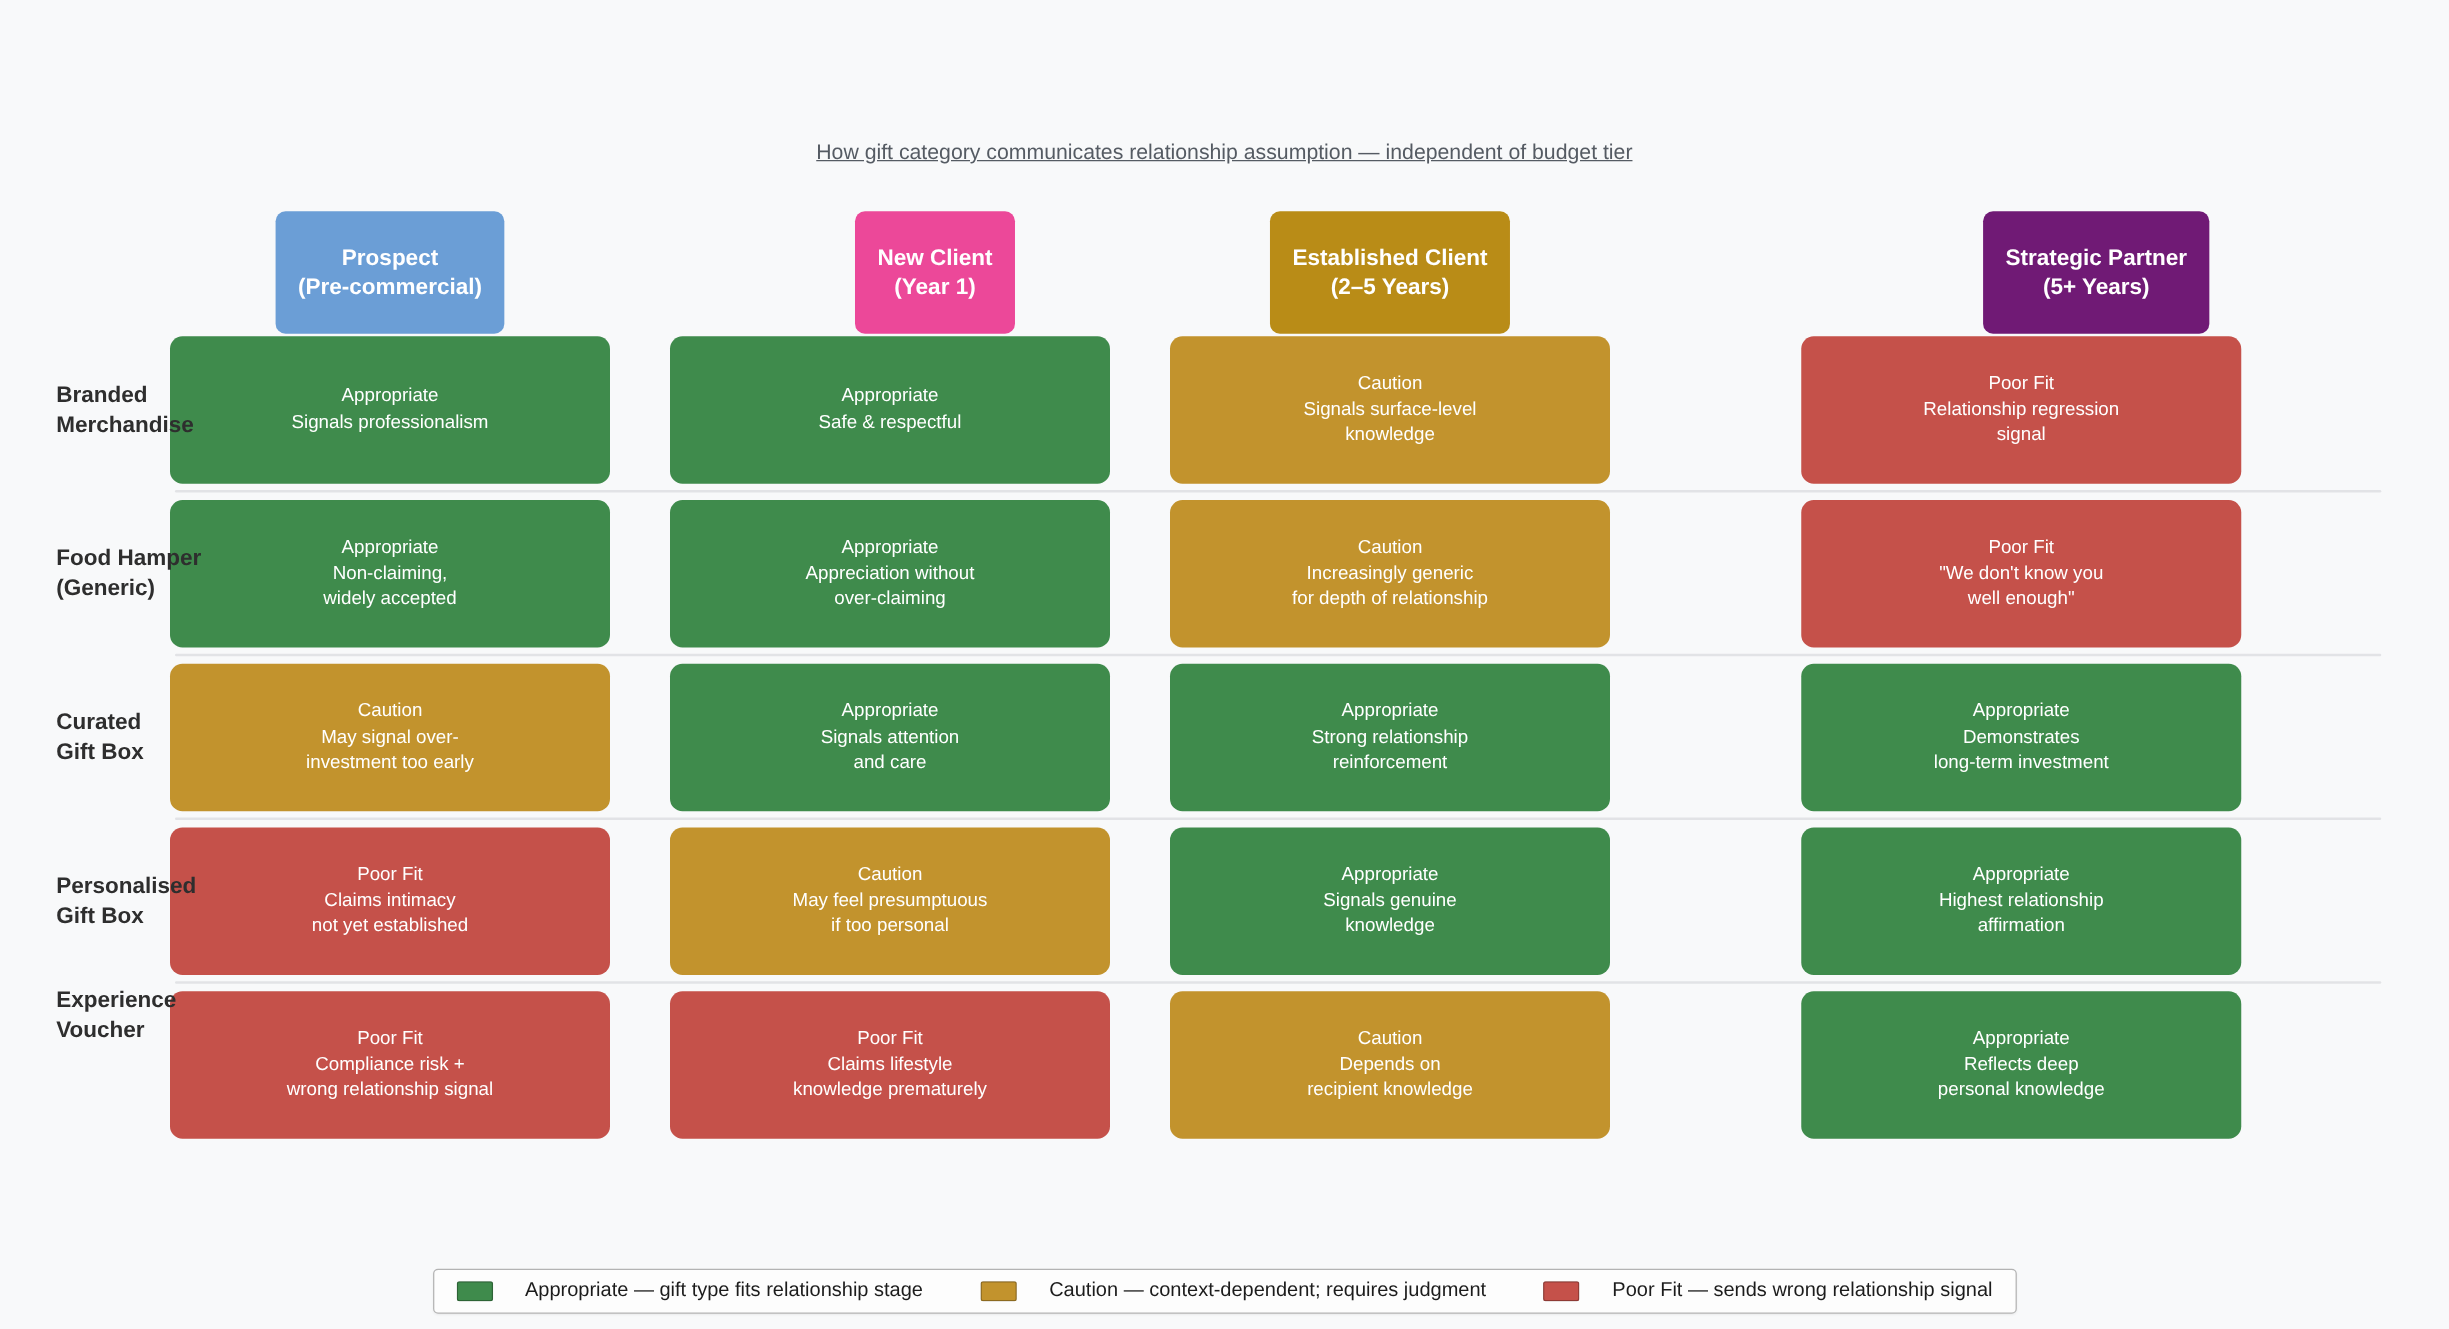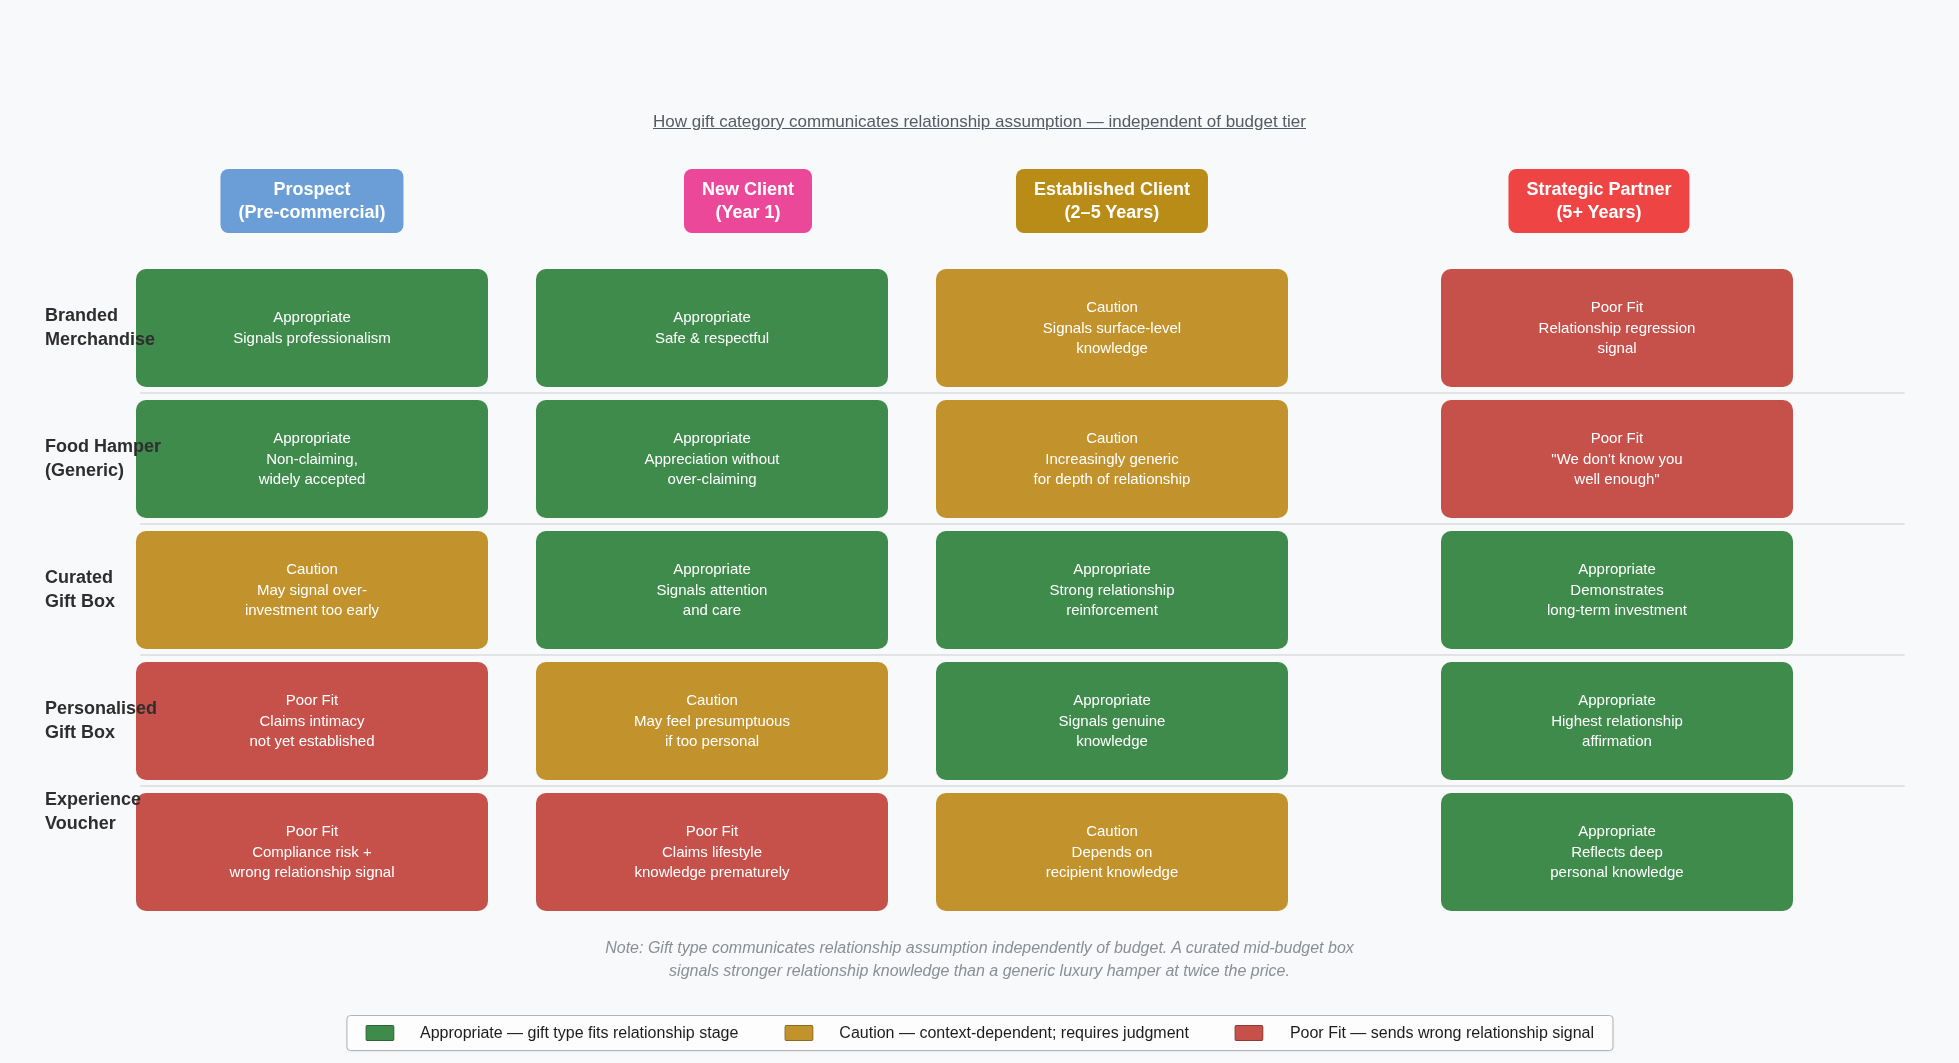--- a/index.html
+++ b/index.html
@@ -21,21 +21,21 @@
   }
   .chart-subtitle{
     position:absolute;top:112px;left:0;width:100%;
     text-align:center;margin:0;
     font-size:17px;color:#555b63;text-decoration:underline;
   }
   .header-pill{
     position:absolute;
     transform:translateX(-50%);
     border-radius:8px;
-    padding:9px 18px;
+    padding:26px 18px;
     color:#ffffff;
     font-size:18px;font-weight:700;
     text-align:center;line-height:1.28;
     white-space:nowrap;
   }
   .row-label{
     position:absolute;
     transform:translateY(-50%);
     font-size:18px;font-weight:700;color:#2e2e2e;
     line-height:1.32;z-index:3;
@@ -93,21 +93,21 @@
         <div>(Pre-commercial)</div>
       </div>
       <div class="header-pill" style="left: 748px; top: 169px; background: #ec4899;">
         <div>New Client</div>
         <div>(Year 1)</div>
       </div>
       <div class="header-pill" style="left: 1112px; top: 169px; background: rgb(185, 140, 23);">
         <div>Established Client</div>
         <div>(2–5 Years)</div>
       </div>
-      <div class="header-pill" style="left: 1599px; top: 169px; background: #ef4444;">
+      <div class="header-pill" style="left: 1677px; top: 169px; background: #701a75;">
         <div>Strategic Partner</div>
         <div>(5+ Years)</div>
       </div>
     </div>
   <div id="separators">
       <div class="row-separator" style="top: 392px;"></div>
       <div class="row-separator" style="top: 523px;"></div>
       <div class="row-separator" style="top: 654px;"></div>
       <div class="row-separator" style="top: 785px;"></div>
     </div>
@@ -225,24 +225,20 @@
         <div>Depends on</div>
         <div>recipient knowledge</div>
       </div>
       <div class="matrix-cell" style="left: 1441px; top: 793px; background: rgb(63, 139, 76);">
         <div>Appropriate</div>
         <div>Reflects deep</div>
         <div>personal knowledge</div>
       </div>
     </div>
 
-  <p class="footnote">
-    <span>Note: Gift type communicates relationship assumption independently of budget. A curated mid-budget box</span><br>
-    <span>signals stronger relationship knowledge than a generic luxury hamper at twice the price.</span>
-  </p>
 
   <div class="legend" id="legend">
       <div class="legend-item">
         <span class="legend-swatch" style="background: rgb(63, 139, 76);"></span>
         <span class="legend-label">Appropriate — gift type fits relationship stage</span>
       </div>
       <div class="legend-item">
         <span class="legend-swatch" style="background: rgb(194, 147, 45);"></span>
         <span class="legend-label">Caution — context-dependent; requires judgment</span>
       </div>

